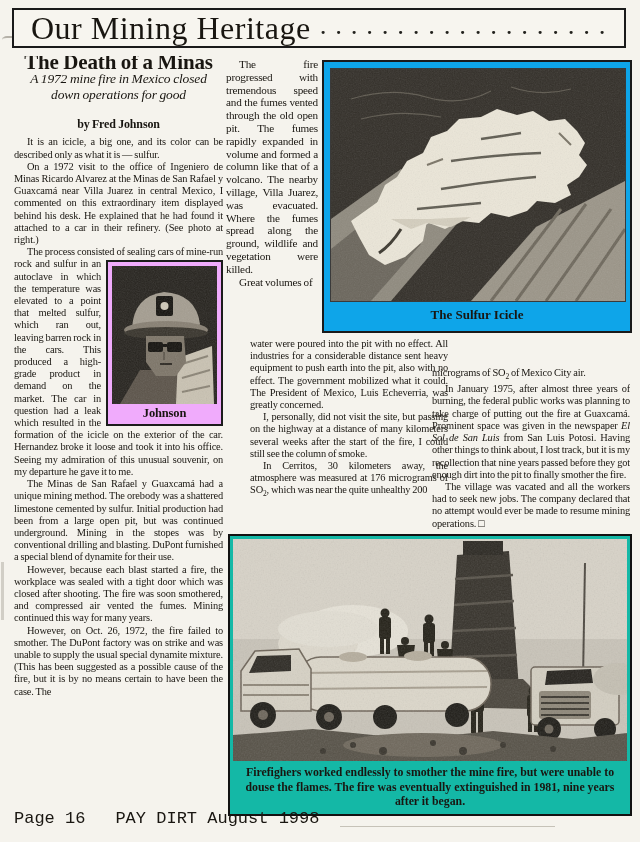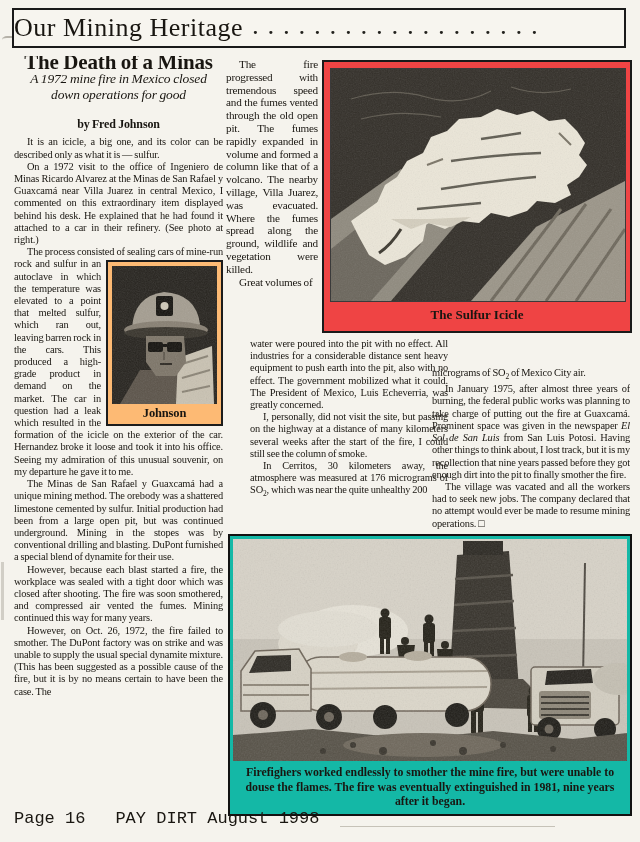--- a/index.html
+++ b/index.html
@@ -2,46 +2,46 @@
 <html><head>
 <meta charset="utf-8">
 <style>
   html,body{margin:0;padding:0;}
   body{background:#e8e6e0;font-family:"Liberation Serif","DejaVu Serif",serif;color:#191611;}
   .page{position:relative;width:640px;height:842px;background:#f5f3ed;overflow:hidden;}
 
   
   .masthead{position:absolute;left:12px;top:8px;width:610px;height:36px;border:2px solid #1a1a1a;
     background:#f7f5ef;display:flex;align-items:center;overflow:hidden;white-space:nowrap;}
-  .masthead .mast-title{font-size:26px;padding-left:0;letter-spacing:0.5px;}
+  .masthead .mast-title{font-size:32px;padding-left:17px;letter-spacing:0.5px;}
   .masthead .mast-dots{font-size:19px;font-weight:bold;letter-spacing:3px;padding-left:10px;color:#21201c;}
 
   
   .col{position:absolute;text-align:justify;}
   .col p{margin:0;text-indent:13px;}
   .body-text{font-size:10.4px;line-height:12.2px;letter-spacing:-0.15px;word-spacing:-0.5px;}
   #col1{left:14px;top:56px;width:209px;height:756px;overflow:hidden;}
   #col2-narrow{left:226px;top:58px;width:92px;height:282px;overflow:hidden;font-size:11.2px;line-height:12.8px;letter-spacing:-0.2px;word-spacing:-0.5px;}
   #col2-wide{left:226px;top:338px;width:198px;height:194px;overflow:hidden;margin-left:24px;}
   #col3{left:432px;top:338px;width:198px;height:194px;overflow:hidden;margin-top:29px;}
   .no-indent{text-indent:0 !important;}
   sub{font-size:7.5px;}
 
   
   .art-title{font-size:21px;font-weight:bold;text-align:center;margin:0 0 3px 0;}
   .art-subtitle{font-size:13.5px;font-weight:normal;font-style:italic;text-align:center;line-height:15.5px;margin:0 4px 16px 4px;}
   .art-byline{font-size:12px;font-weight:bold;text-align:center;margin:2px 0 6px 0;}
 
   
-  .johnson-frame{float:right;width:105px;border:2px solid #1c1c1c;background:#fdba74;padding:4px;margin:2px 0 3px 5px;}
+  .johnson-frame{float:right;width:105px;border:2px solid #1c1c1c;background:#f0abfc;padding:4px;margin:2px 0 3px 5px;}
   .johnson-frame svg{display:block;width:105px;height:138px;}
   .johnson-cap{font-size:12.5px;font-weight:bold;text-align:center;padding-top:3px;text-indent:0;}
 
   
-  .icicle-fig{position:absolute;left:322px;top:60px;width:294px;border:2px solid #1a1a1a;background:#ef4444;padding:6px;}
+  .icicle-fig{position:absolute;left:322px;top:60px;width:294px;border:2px solid #1a1a1a;background:#0ea5e9;padding:6px;}
   .icicle-fig svg{display:block;width:294px;height:232px;border:1px solid #3a3a3a;}
   .icicle-cap{font-size:13px;font-weight:bold;text-align:center;padding:5px 0 2px 0;}
 
   
   .fire-fig{position:absolute;left:228px;top:534px;width:394px;border:2px solid #121212;background:#14b8a6;padding:3px;}
   .fire-fig svg{display:block;width:394px;height:222px;}
   .fire-cap{font-size:11.8px;font-weight:bold;text-align:center;line-height:14.5px;padding:4px 2px 2px 2px;}
 
   
   .footer{position:absolute;left:14px;top:809px;display:flex;gap:30px;font-size:17px;font-family:Liberation Mono, monospace;}

